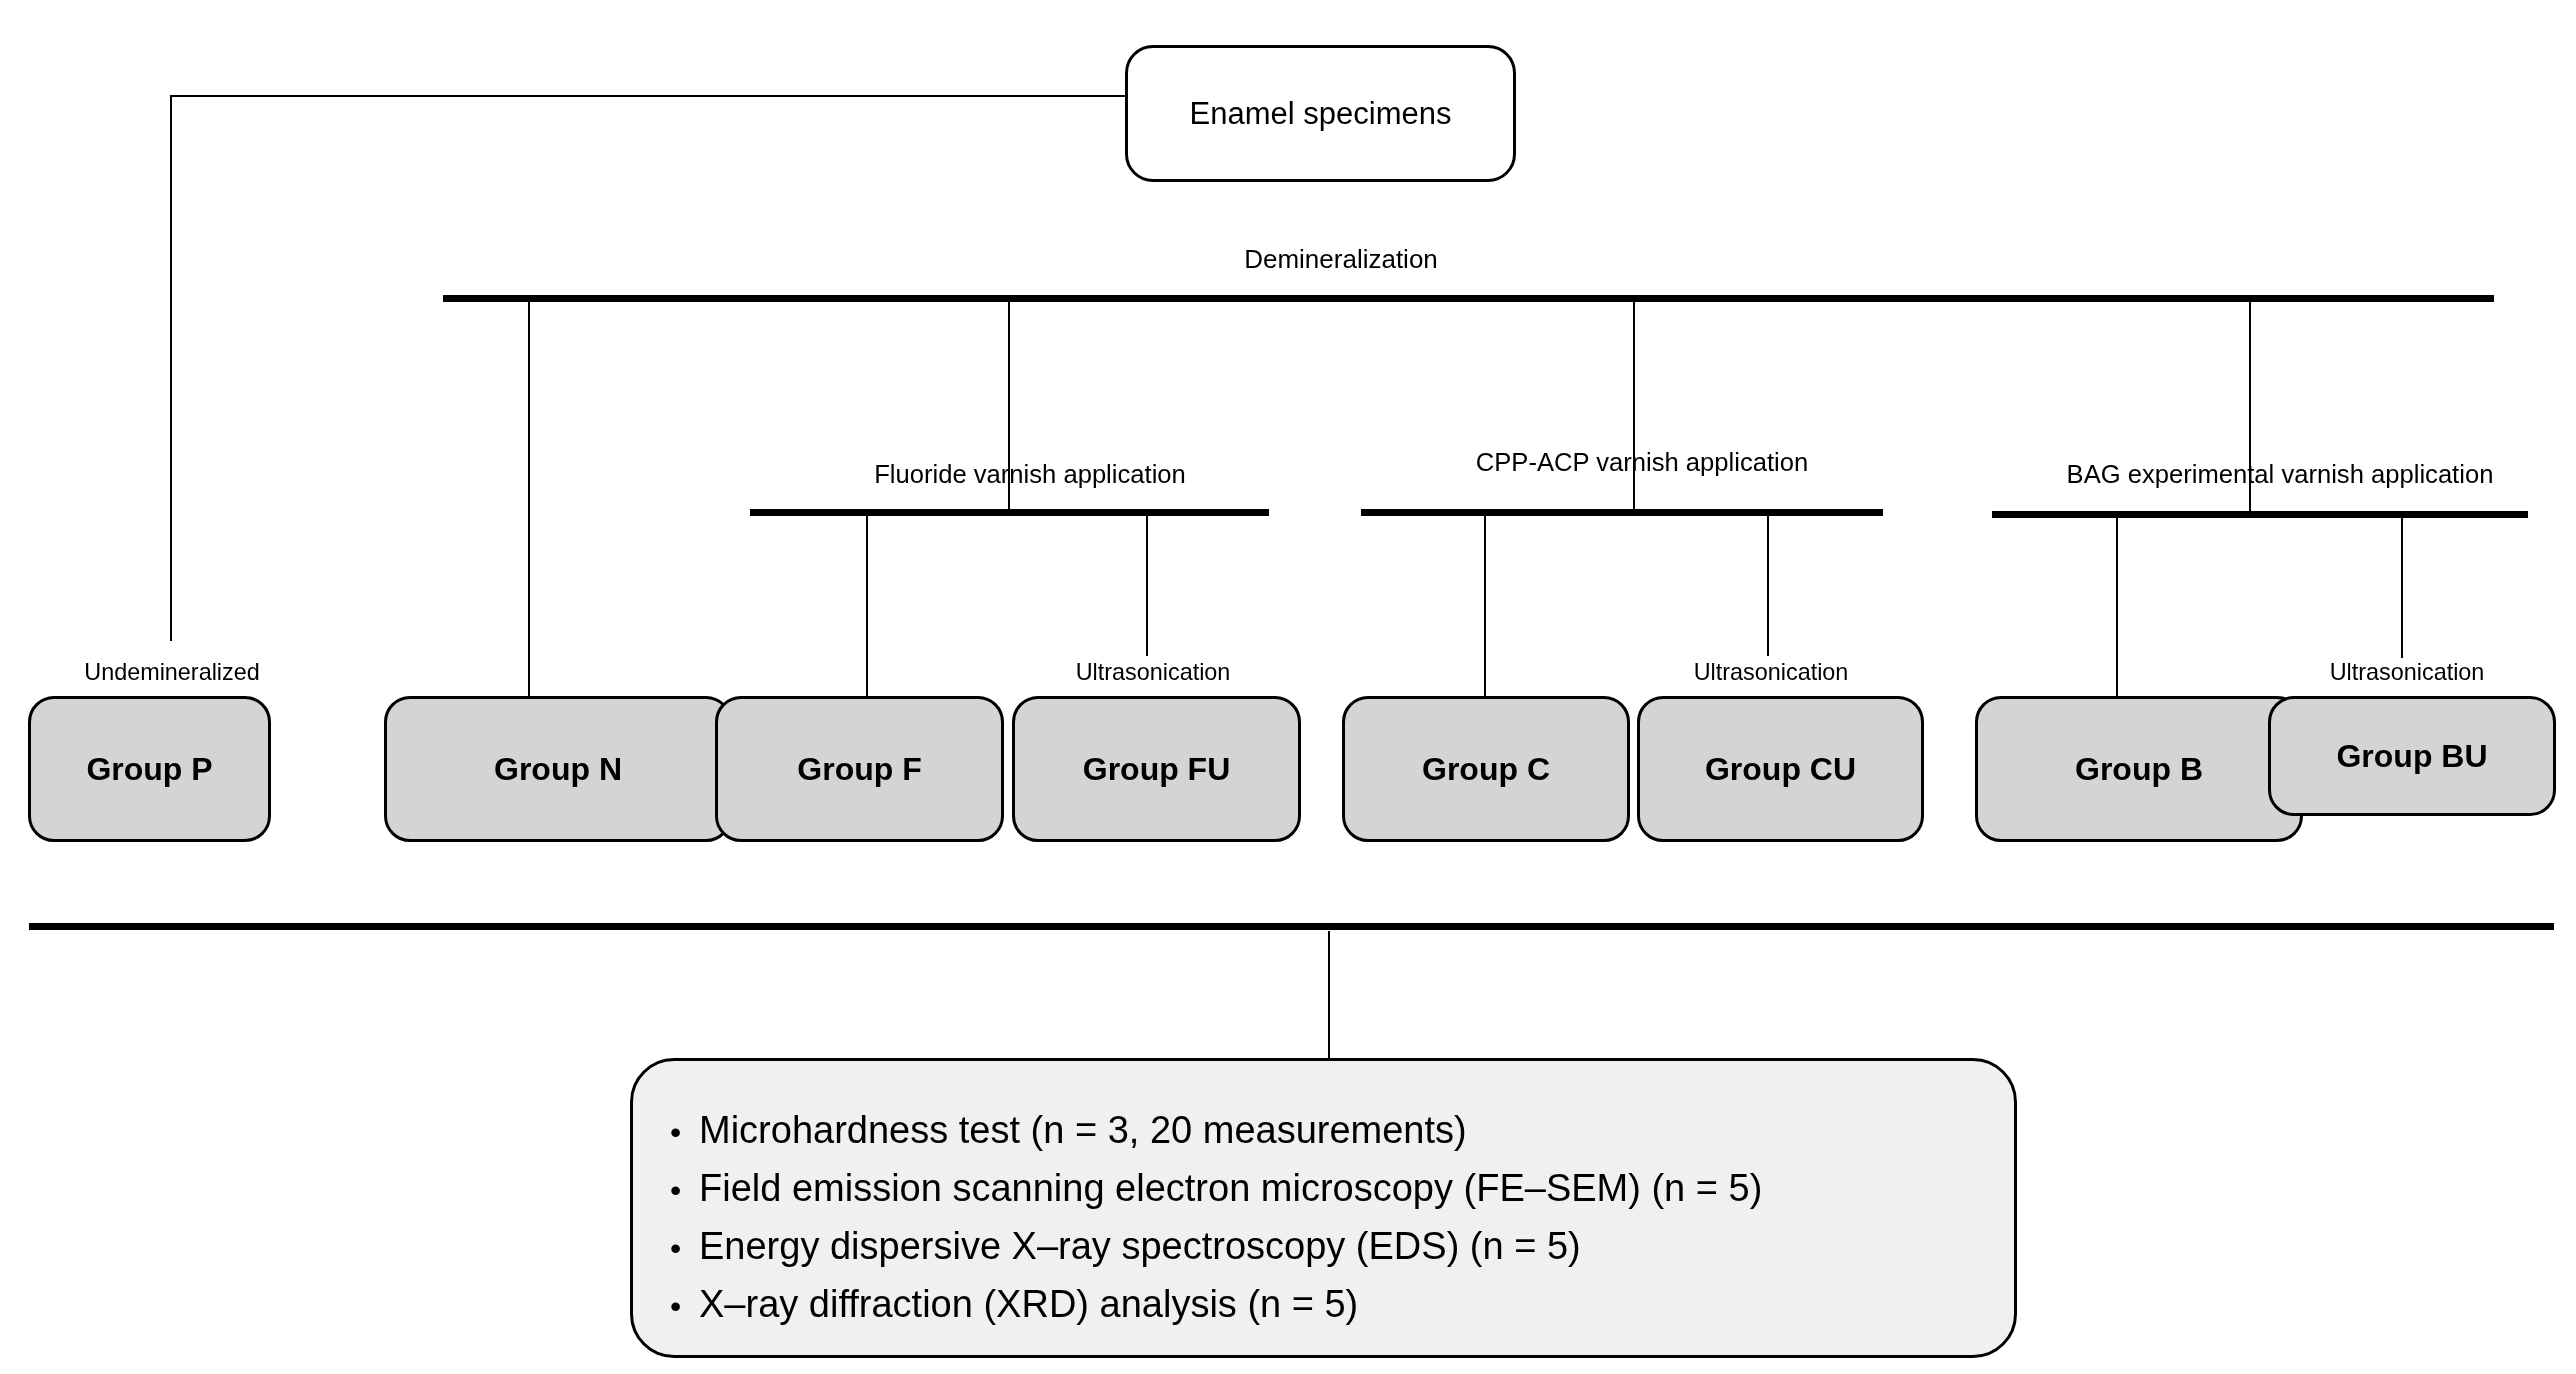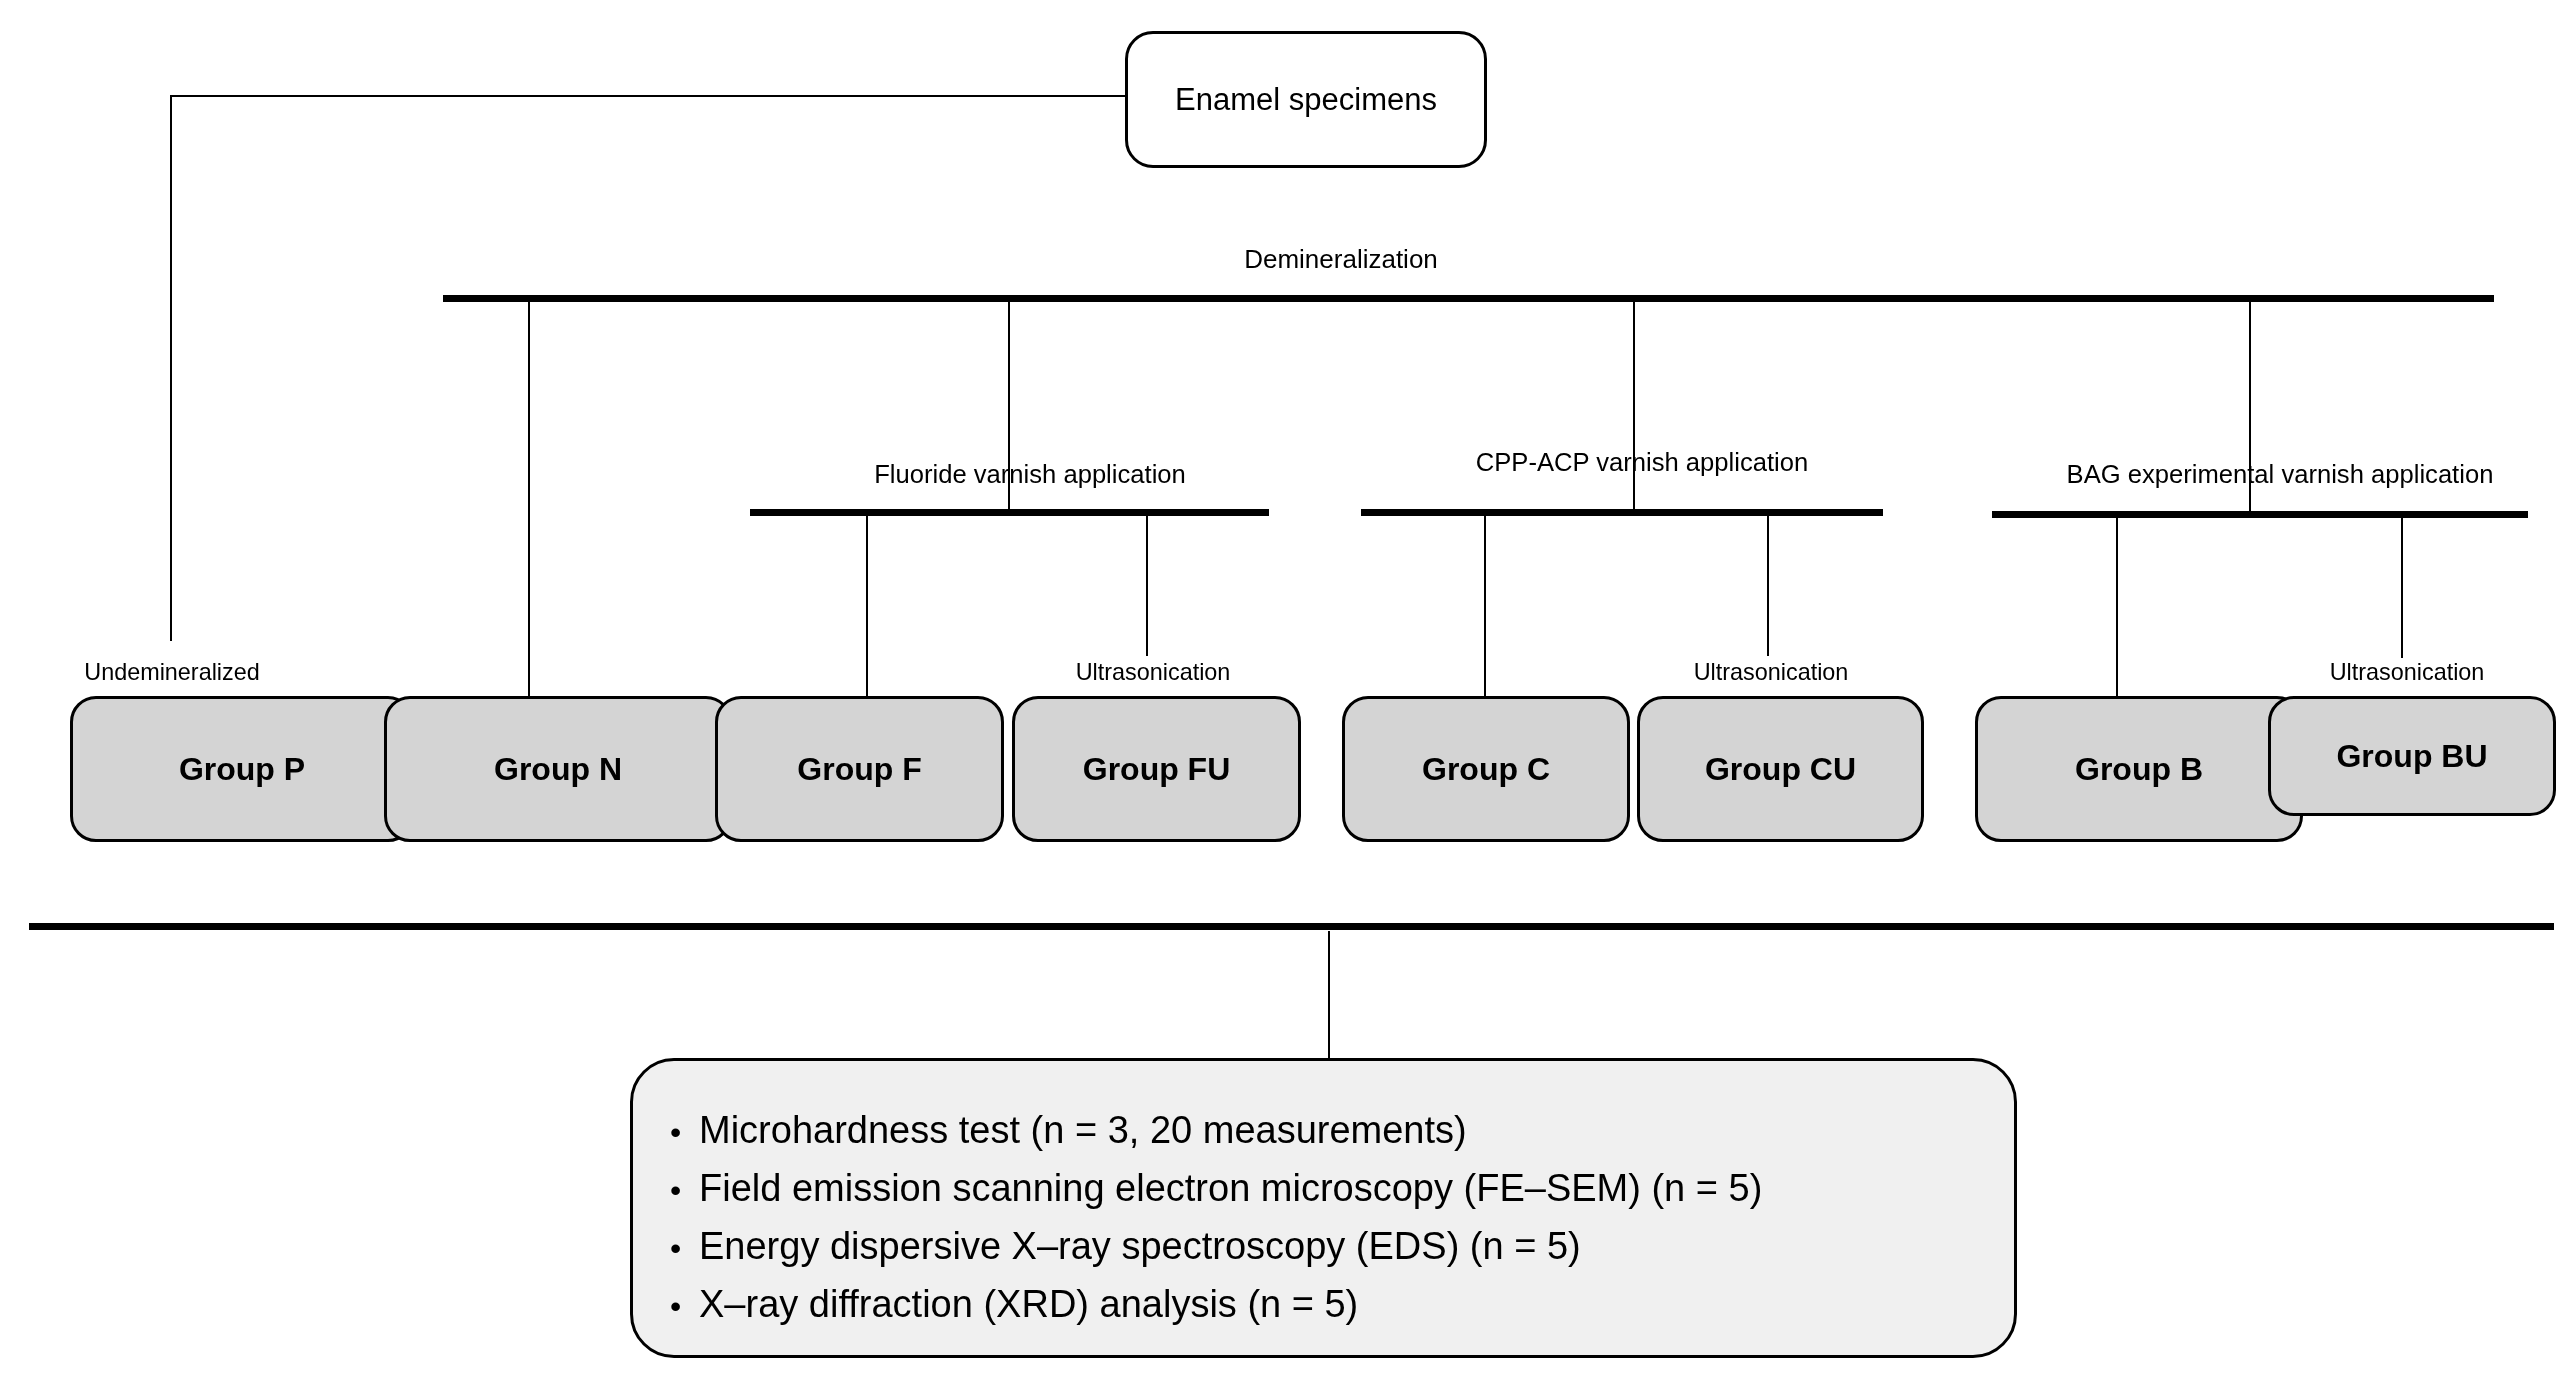--- a/index.html
+++ b/index.html
@@ -84,21 +84,21 @@
     flex: 0 0 47px;
     text-align: center;
     font-size: 32px;
   }
 </style>
 </head>
 <body>
 
 <div class="canvas">
 
-  <div class="node root-node" style="left:1125px; top:31px; width:362px; height:137px;">
+  <div class="node root-node" style="left:1125px; top:45px; width:391px; height:137px;">
     <span>Enamel specimens</span>
   </div>
 
   <div class="hline" style="left:170px; top:95px; width:955px; height:2.2px;"></div>
   <div class="vline" style="left:170px; top:95px; width:2.2px; height:546px;"></div>
 
   <div class="flow-label" style="left:1341px; top:245px;">Demineralization</div>
   <div class="hline" style="left:443px; top:295px; width:2051px; height:6.6px;"></div>
 
   <div class="vline" style="left:528px; top:302px; width:2.2px; height:395px;"></div>
@@ -119,21 +119,21 @@
   <div class="flow-label branch-label" style="left:2260px; top:460px;">BAG experimental varnish application</div>
   <div class="hline" style="left:1992px; top:511px; width:536px; height:6.6px;"></div>
   <div class="vline" style="left:2116px; top:516px; width:2.2px; height:181px;"></div>
   <div class="vline" style="left:2401px; top:516px; width:2.2px; height:142px;"></div>
 
   <div class="flow-label small-label" style="left:172px; top:658px;">Undemineralized</div>
   <div class="flow-label small-label" style="left:1153px; top:658px;">Ultrasonication</div>
   <div class="flow-label small-label" style="left:1771px; top:658px;">Ultrasonication</div>
   <div class="flow-label small-label" style="left:2407px; top:658px;">Ultrasonication</div>
 
-  <div class="node group-node" style="left:28px; top:696px; width:344px; height:146px;margin-left:42px;">
+  <div class="node group-node" style="left:28px; top:696px; width:243px; height:146px;">
     <span>Group P</span>
   </div>
   <div class="node group-node" style="left:384px; top:696px; width:348px; height:146px;">
     <span>Group N</span>
   </div>
   <div class="node group-node" style="left:715px; top:696px; width:289px; height:146px;">
     <span>Group F</span>
   </div>
   <div class="node group-node" style="left:1012px; top:696px; width:289px; height:146px;">
     <span>Group FU</span>

